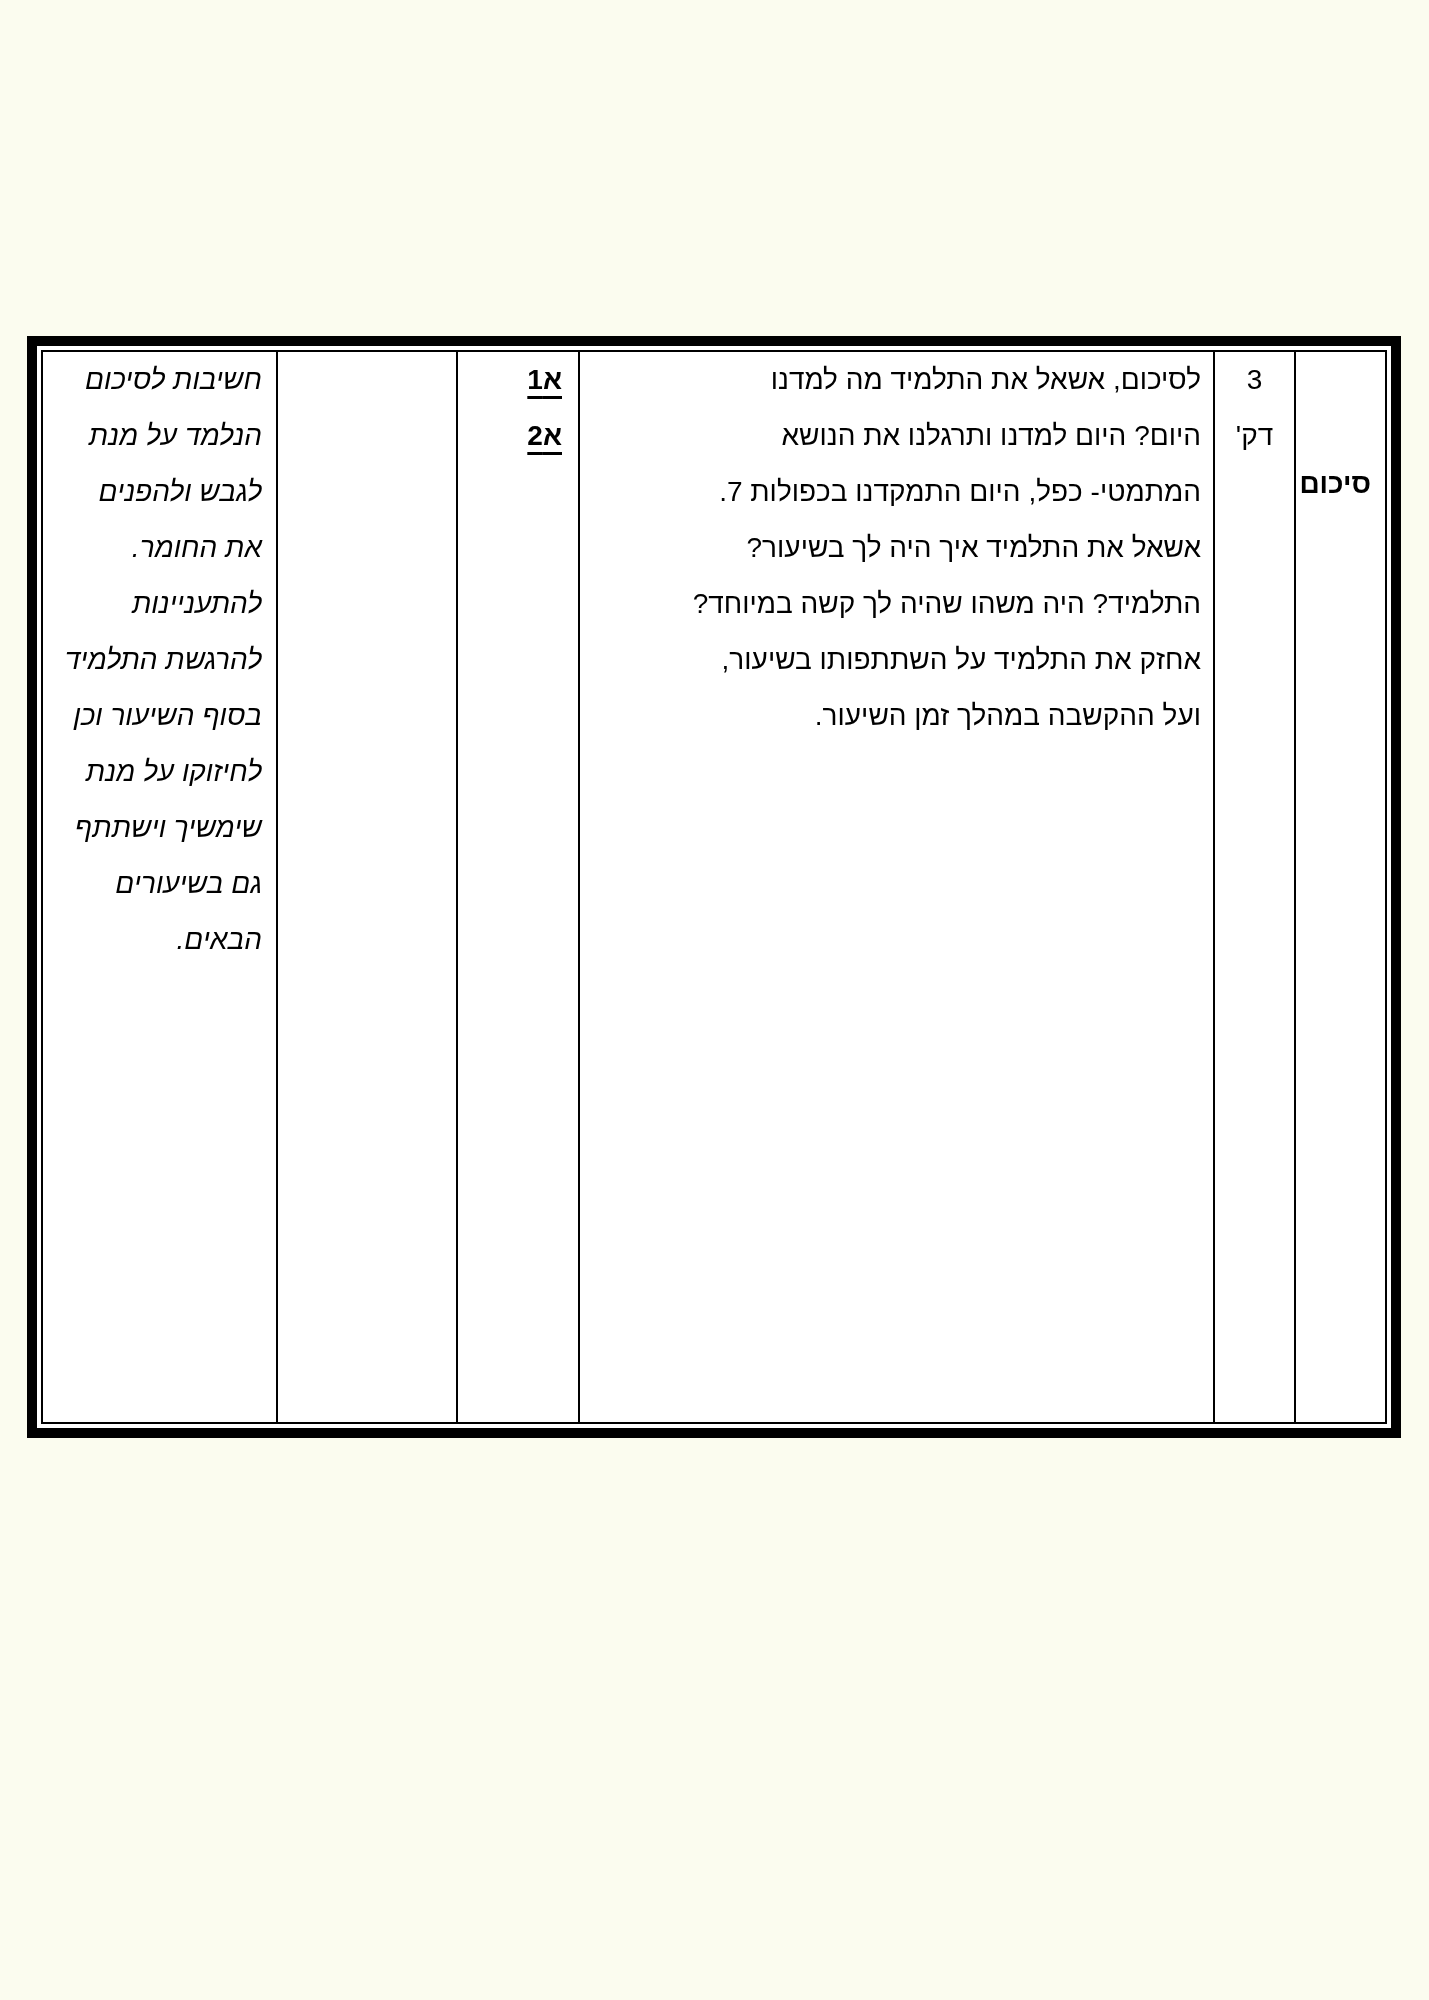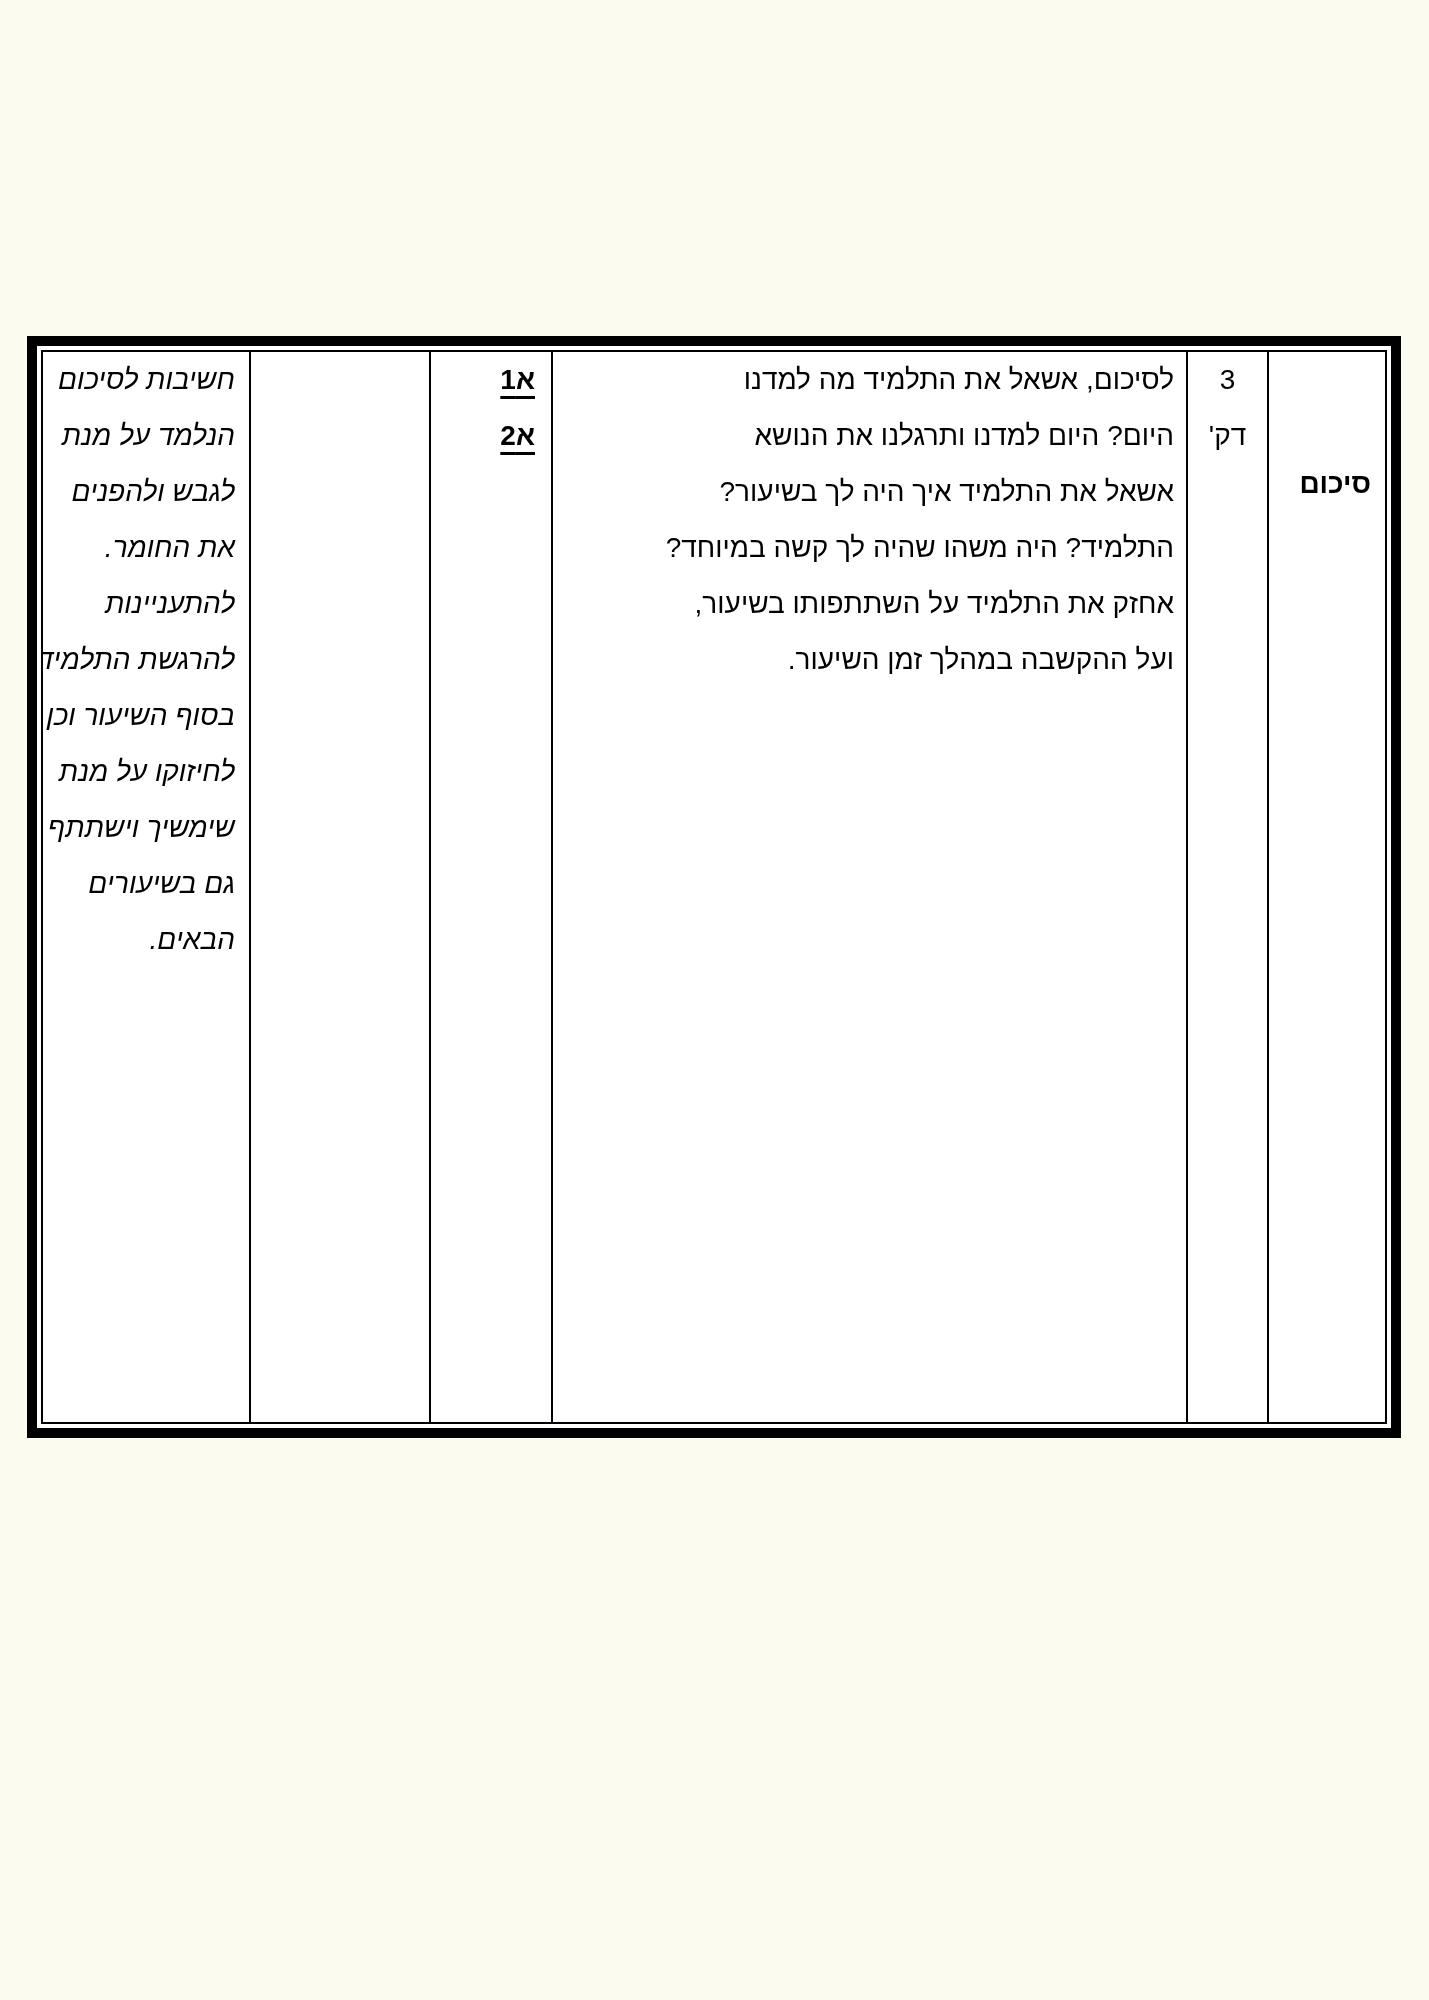--- a/index.html
+++ b/index.html
@@ -45,21 +45,21 @@
     padding: 0 14px;
     font-size: 28px;
     line-height: 56px;
     text-align: right;
     overflow: hidden;
   }
   .cell + .cell {
     border-right: 2px solid #000000;
   }
   .section-cell {
-    width: 116px;
+    width: 89px;
     padding-top: 104px;
     font-weight: bold;
   }
   .duration-cell {
     width: 81px;
     text-align: center;
     padding: 0 4px;
   }
   .description-cell {
     width: 635px;
@@ -99,20 +99,21 @@
       </div>
 
       <div class="cell duration-cell">
         <div>3</div>
         <div>דק'</div>
       </div>
 
       <div class="cell description-cell">
           <div class="text-line">לסיכום, אשאל את התלמיד מה למדנו</div>
           <div class="text-line">היום? היום למדנו ותרגלנו את הנושא</div>
+          <div class="text-line">המתמטי- כפל, היום התמקדנו בכפולות 7.</div>
           <div class="text-line">אשאל את התלמיד איך היה לך בשיעור?</div>
           <div class="text-line">התלמיד? היה משהו שהיה לך קשה במיוחד?</div>
           <div class="text-line">אחזק את התלמיד על השתתפותו בשיעור,</div>
           <div class="text-line">ועל ההקשבה במהלך זמן השיעור.</div>
         </div>
 
       <div class="cell goals-cell">
           <div class="goal-code">א1</div>
           <div class="goal-code">א2</div>
         </div>

